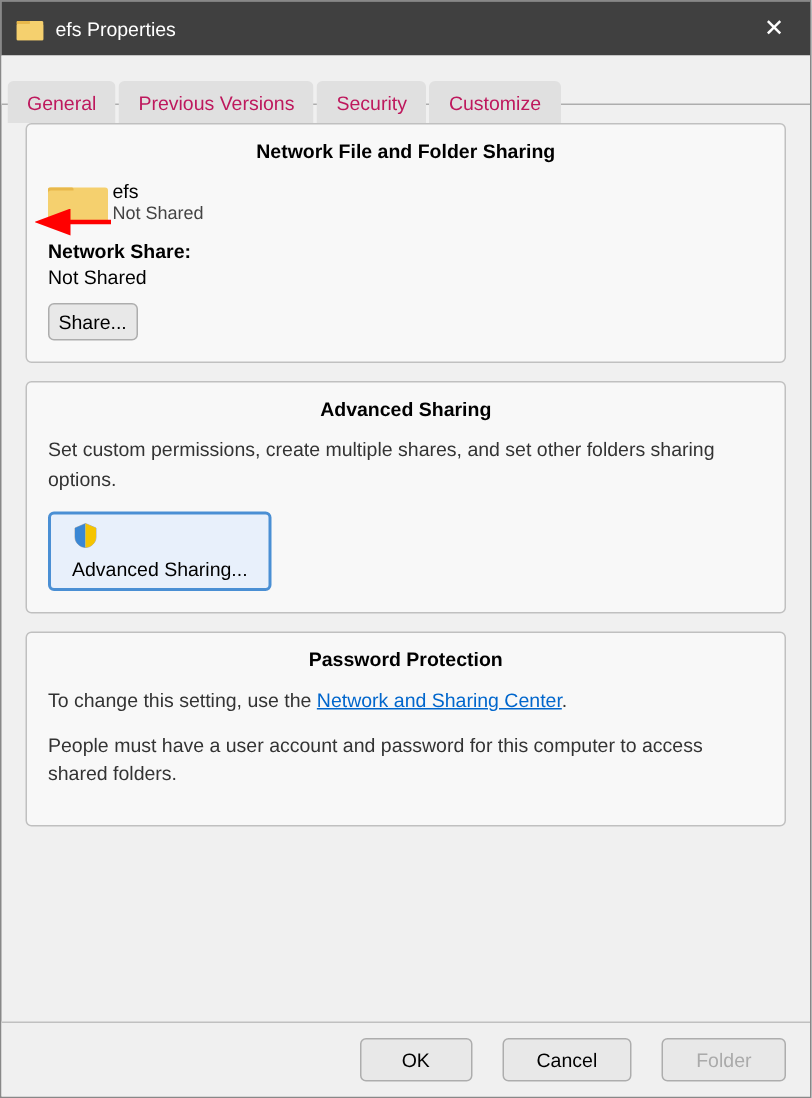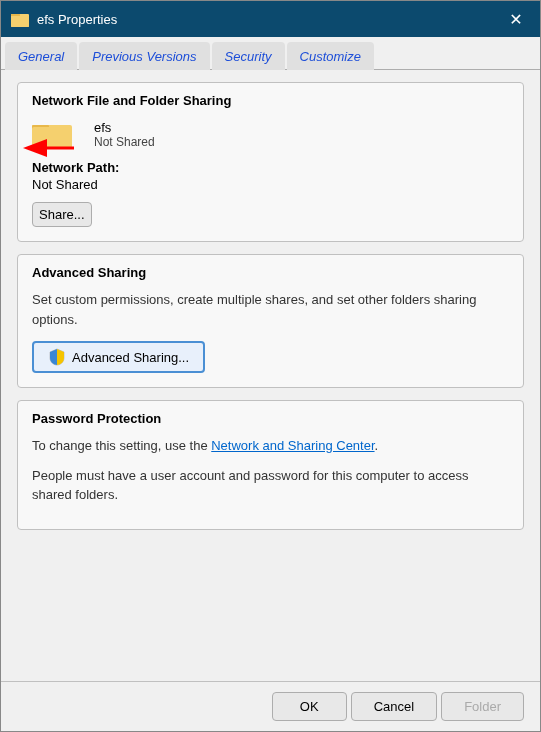--- a/index.html
+++ b/index.html
@@ -16,21 +16,21 @@
     .window {
       width: 541px;
       height: 732px;
       background: #f0f0f0;
       border: 1px solid #888;
       display: flex;
       flex-direction: column;
       box-shadow: 2px 2px 8px rgba(0,0,0,0.4);
     }
     .title-bar {
-      background: #0c4a6e;
+      background: #404040;
       color: white;
       display: flex;
       align-items: center;
       padding: 6px 10px;
       height: 36px;
       flex-shrink: 0;
     }
     .title-bar-icon {
       width: 18px;
       height: 16px;
@@ -62,24 +62,23 @@
     }
     .tab {
       padding: 6px 12px;
       cursor: pointer;
       font-size: 13px;
       border: 1px solid transparent;
       border-bottom: none;
       margin-right: 2px;
       border-radius: 4px 4px 0 0;
       background: #e0e0e0;
-      color: #1d4ed8;
+      color: #be185d;
       position: relative;
-      top: 1px;
-      font-style: italic;
+      top: 13px;
     }
     .tab.active {
       background: #f0f0f0;
       border-color: #adadad;
       border-bottom-color: #f0f0f0;
       z-index: 1;
     }
     .content {
       flex: 1;
       padding: 12px 16px;
@@ -92,25 +91,26 @@
       border: 1px solid #c0c0c0;
       border-radius: 4px;
       padding: 10px 14px 14px 14px;
       background: #f8f8f8;
     }
     .section-title {
       font-size: 13px;
       font-weight: 600;
       margin-bottom: 10px;
       color: #000;
+      text-align: center;
     }
     .folder-row {
       display: flex;
       align-items: center;
-      gap: 22px;
+      gap: 3px;
       margin-bottom: 10px;
     }
     .folder-icon {
       width: 40px;
       height: 32px;
       position: relative;
       flex-shrink: 0;
     }
     .folder-icon svg {
       width: 40px;
@@ -143,29 +143,30 @@
       cursor: pointer;
     }
     .description-text {
       font-size: 13px;
       color: #333;
       margin-bottom: 12px;
       line-height: 1.5;
     }
     .advanced-sharing-btn {
       display: flex;
-      align-items: center;
+      align-items: flex-start;
       gap: 6px;
       padding: 5px 14px;
       font-size: 13px;
       border: 2px solid #4a8fd4;
       background: #e8f0fb;
       border-radius: 4px;
       cursor: pointer;
       width: fit-content;
+      flex-direction: column;
     }
     .shield-icon {
       width: 18px;
       height: 18px;
       flex-shrink: 0;
     }
     .password-text {
       font-size: 13px;
       color: #333;
       margin-bottom: 10px;
@@ -174,21 +175,21 @@
     .network-sharing-link {
       color: #0066cc;
       text-decoration: underline;
       cursor: pointer;
     }
     .bottom-bar {
       display: flex;
       justify-content: flex-end;
       align-items: center;
       padding: 10px 16px;
-      gap: 4px;
+      gap: 20px;
       border-top: 1px solid #c0c0c0;
       background: #f0f0f0;
       flex-shrink: 0;
     }
     .bottom-btn {
       padding: 6px 22px;
       font-size: 13px;
       border: 1px solid #adadad;
       background: #e8e8e8;
       border-radius: 4px;
@@ -257,21 +258,21 @@
             <rect x="0" y="7" width="17" height="4" rx="1" fill="#e8b84b"></rect>
             <rect x="0" y="11" width="40" height="18" rx="2" fill="#fbd878"></rect>
             <rect x="0" y="9" width="40" height="22" rx="2" fill="#f5d06e"></rect>
           </svg>
         </div>
         <div class="folder-info">
           <div class="folder-name">efs</div>
           <div class="folder-status">Not Shared</div>
         </div>
       </div>
-      <div class="network-path-label">Network Path:</div>
+      <div class="network-path-label">Network Share:</div>
       <div class="network-path-value">Not Shared</div>
       <button class="share-button">Share...</button>
     </div>
 
     <div class="section-box">
       <div class="section-title">Advanced Sharing</div>
       <p class="description-text">Set custom permissions, create multiple shares, and set other folders sharing options.</p>
       <button class="advanced-sharing-btn">
         <span class="shield-icon">
           <svg viewBox="0 0 18 18" xmlns="http://www.w3.org/2000/svg" width="18" height="18">

